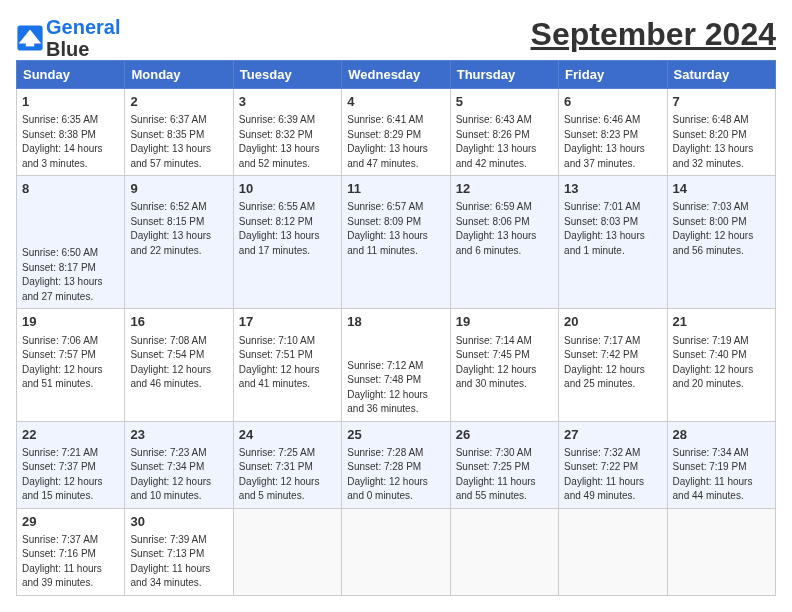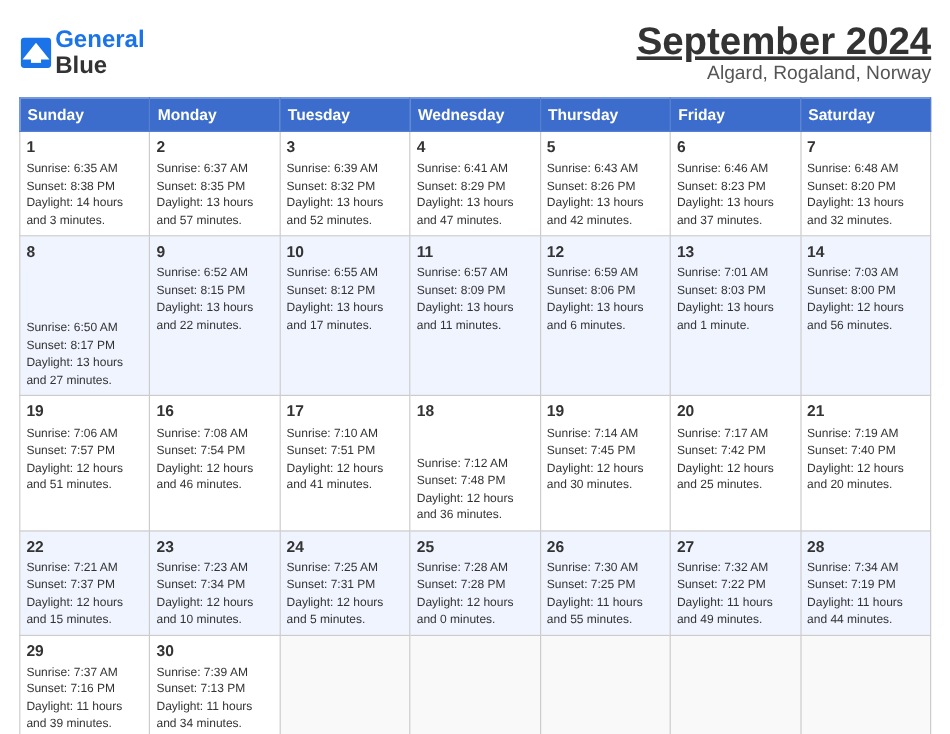--- a/index.html
+++ b/index.html
@@ -6,22 +6,22 @@
     body {
       font-family: Arial, sans-serif;
       background: #fff;
       width: 792px;
       min-height: 612px;
       padding: 16px;
     }
     .header-area {
       display: flex;
       justify-content: space-between;
-      align-items: center;
-      margin-bottom: 10px;
+      align-items: flex-start;
+      margin-bottom: 0;
     }
     .logo {
       display: flex;
       align-items: center;
     }
     .logo-text {
       font-size: 20px;
       font-weight: bold;
       color: #333;
       line-height: 1.1;
@@ -102,21 +102,20 @@
       <polygon points="20,8 36,28 4,28" fill="#fff"></polygon>
       <rect x="14" y="22" width="12" height="10" fill="#fff"></rect>
     </svg>
     <div class="logo-text">
       <div><span>General</span></div>
       <div>Blue</div>
     </div>
   </div>
   <div class="title-area">
     <div class="month-title">September 2024</div>
-    <div class="location-title">Algard, Rogaland, Norway</div>
   </div>
 </div>
 
 <table>
   <thead>
     <tr id="header-row">
         <th>Sunday</th>
         <th>Monday</th>
         <th>Tuesday</th>
         <th>Wednesday</th>

